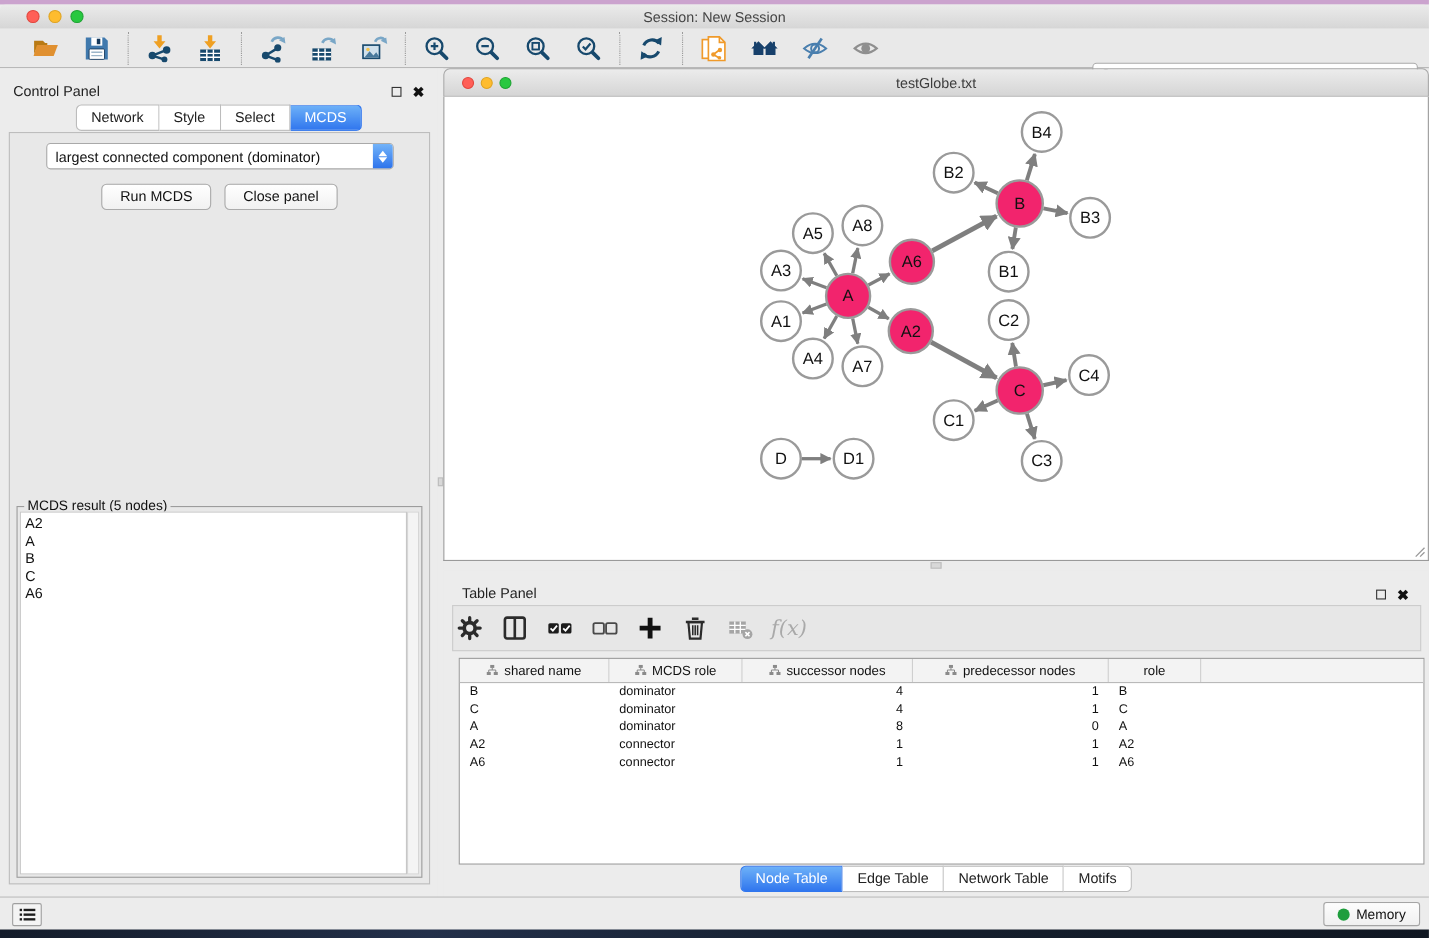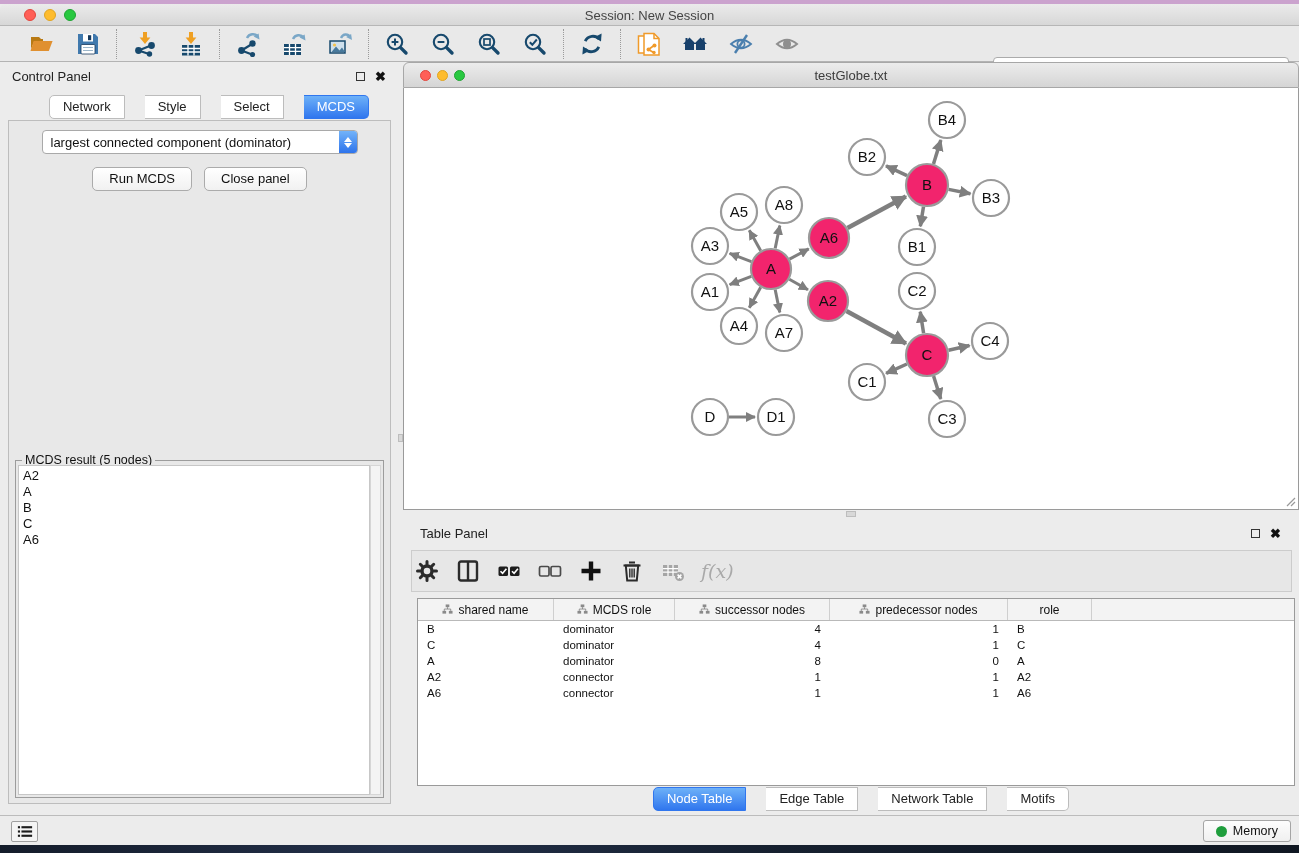--- a/index.html
+++ b/index.html
@@ -20,27 +20,27 @@
   .tb-group { display:flex; align-items:center; gap:18px; padding:0 14px; }
   .tb-sep { width:0; height:30px; border-left:1px dotted #9a9a9a; }
   .tb-btn { width:28px; height:28px; display:flex; align-items:center; justify-content:center; cursor:pointer; }
   .tb-btn svg { width:26px; height:26px; }
   .search-wrap { position:absolute; right:10px; top:31px; width:296px; height:23px; background:#fff; border:1px solid #ababab; border-radius:4px; display:flex; align-items:center; padding-left:6px; }
   .search-wrap svg { width:13px; height:13px; }
   .search-input { border:none; outline:none; flex:1; height:19px; font-size:12px; background:transparent; margin-left:4px; }
 
   
   .control-panel { left:0; top:62px; width:398px; height:753px; background:#ececec; }
-  .panel-head { height:28px; display:flex; align-items:center; padding:0 12px; }
+  .panel-head { height:28px; display:flex; align-items:flex-end; padding:0 12px; }
   .panel-title { font-size:13px; color:#222; }
   .panel-head-icons { margin-left:auto; display:flex; align-items:center; gap:10px; }
   .float-icon { width:9px; height:9px; border:1.5px solid #333; background:transparent; }
   .close-icon { font-size:13px; font-weight:bold; color:#111; line-height:1; }
   .cp-tabs { position:absolute; top:33px; left:0; width:398px; display:flex; justify-content:center; z-index:2; }
-  .seg-tab { font-size:13px; padding:3px 13px 4px; background:#fff; border:1px solid #bcbcbc; border-left:none; color:#222; cursor:pointer;margin-left:20px; }
+  .seg-tab { font-size:13px; padding:3px 13px 4px; background:#fff; border:1px solid #bcbcbc; border-left:none; color:#222; cursor:pointer; }
   .seg-tab:first-child { border-left:1px solid #bcbcbc; border-radius:5px 0 0 5px; }
   .seg-tab:last-child { border-radius:0 5px 5px 0; }
   .seg-tab.active { background:linear-gradient(#6db1f8,#3076ee); border-color:#3076ee; color:#fff; }
   .cp-content { position:absolute; top:58px; left:8px; width:383px; height:684px; background:#e8e8e8; border:1px solid #bdbdbd; }
   .opt-label { margin-top:14px; text-align:center; font-size:13px; color:#111; }
   .combo { margin:9px auto 0; width:316px; height:24px; background:#fff; border:1px solid #a9a9a9; border-radius:4px; display:flex; align-items:center; position:relative; cursor:pointer; }
   .combo-text { font-size:13px; padding-left:8px; color:#111; flex:1; white-space:nowrap; overflow:hidden; }
   .combo-stepper { width:18px; height:22px; border-radius:0 3px 3px 0; background:linear-gradient(#72b3f9,#2e74ec); display:flex; flex-direction:column; align-items:center; justify-content:center; gap:1px; }
   .chev { width:0; height:0; border-left:4px solid transparent; border-right:4px solid transparent; }
   .chev.up { border-bottom:5px solid #fff; }

